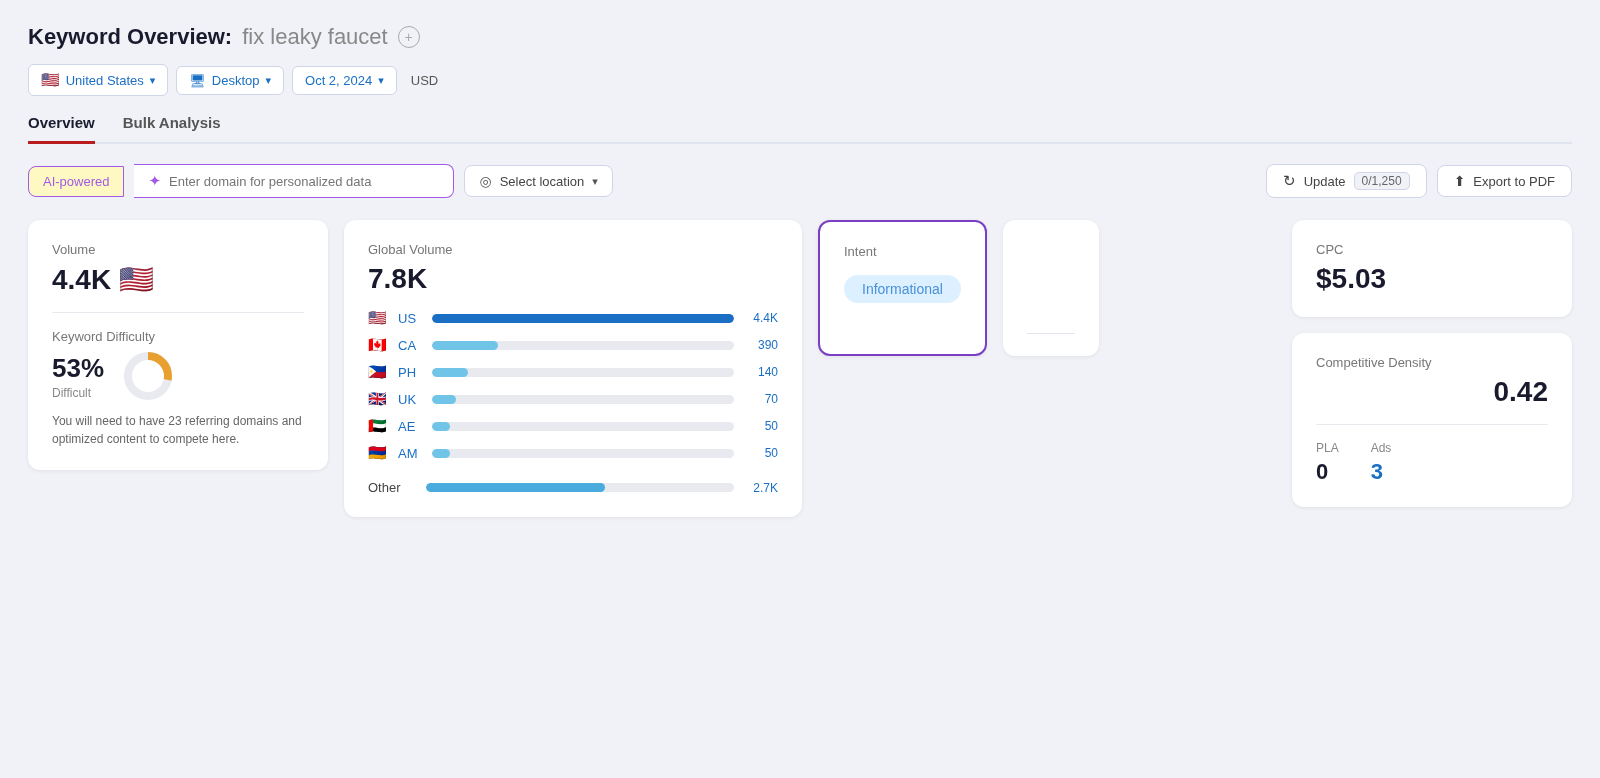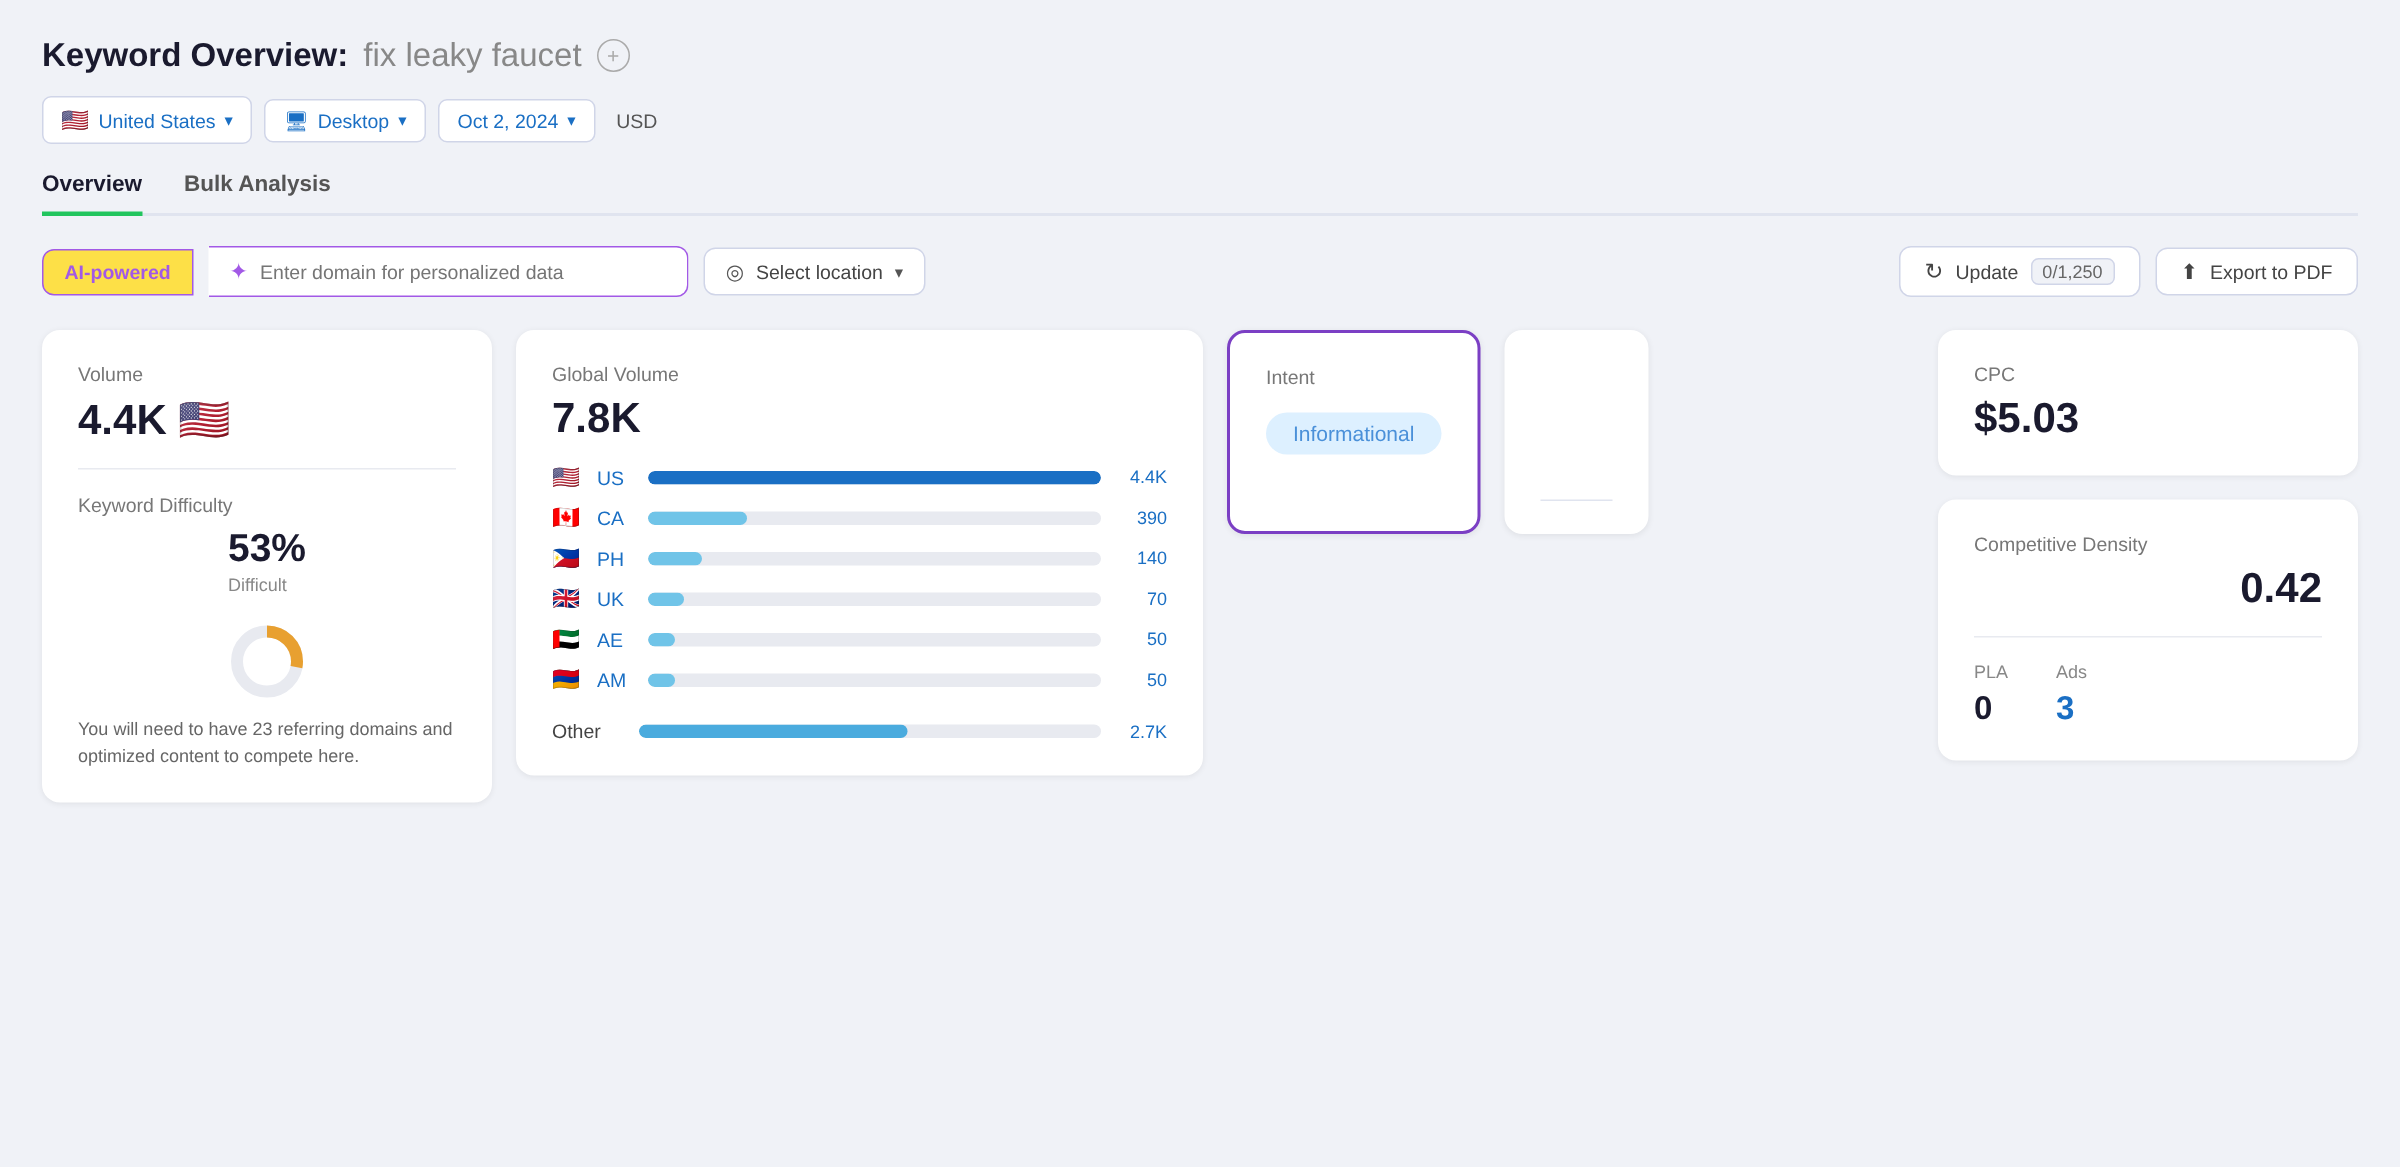--- a/index.html
+++ b/index.html
@@ -82,39 +82,39 @@
       font-size: 15px;
       font-weight: 600;
       padding-bottom: 10px;
       cursor: pointer;
       color: #555;
       border-bottom: 3px solid transparent;
       margin-bottom: -2px;
     }
     .tab.active {
       color: #1a1a2e;
-      border-bottom: 3px solid #22c55e;
+      border-bottom: 3px solid #b91c1c;
     }
 
     
     .ai-bar {
       display: flex;
       align-items: center;
       gap: 10px;
       margin-bottom: 22px;
     }
     .ai-powered-badge {
       display: inline-flex;
       align-items: center;
       padding: 7px 14px;
       border-radius: 8px 0 0 8px;
-      background: #fde047;
+      background: #fef9c3;
       border: 1.5px solid #a259e6;
       font-size: 13px;
-      font-weight: 700;
+      font-weight: 400;
       color: #a259e6;
       white-space: nowrap;
     }
     .ai-input-wrap {
       display: inline-flex;
       align-items: center;
       gap: 8px;
       padding: 7px 14px;
       background: #fff;
       border: 1.5px solid #a259e6;
@@ -213,21 +213,20 @@
     }
     .card-divider {
       border: none;
       border-top: 1px solid #e8eaf0;
       margin: 16px 0;
     }
     .kd-row {
       display: flex;
       align-items: center;
       gap: 18px;
-      flex-direction: column;
     }
     .kd-left {}
     .kd-percent {
       font-size: 26px;
       font-weight: 700;
       color: #1a1a2e;
     }
     .kd-diff-label {
       font-size: 12px;
       color: #888;

